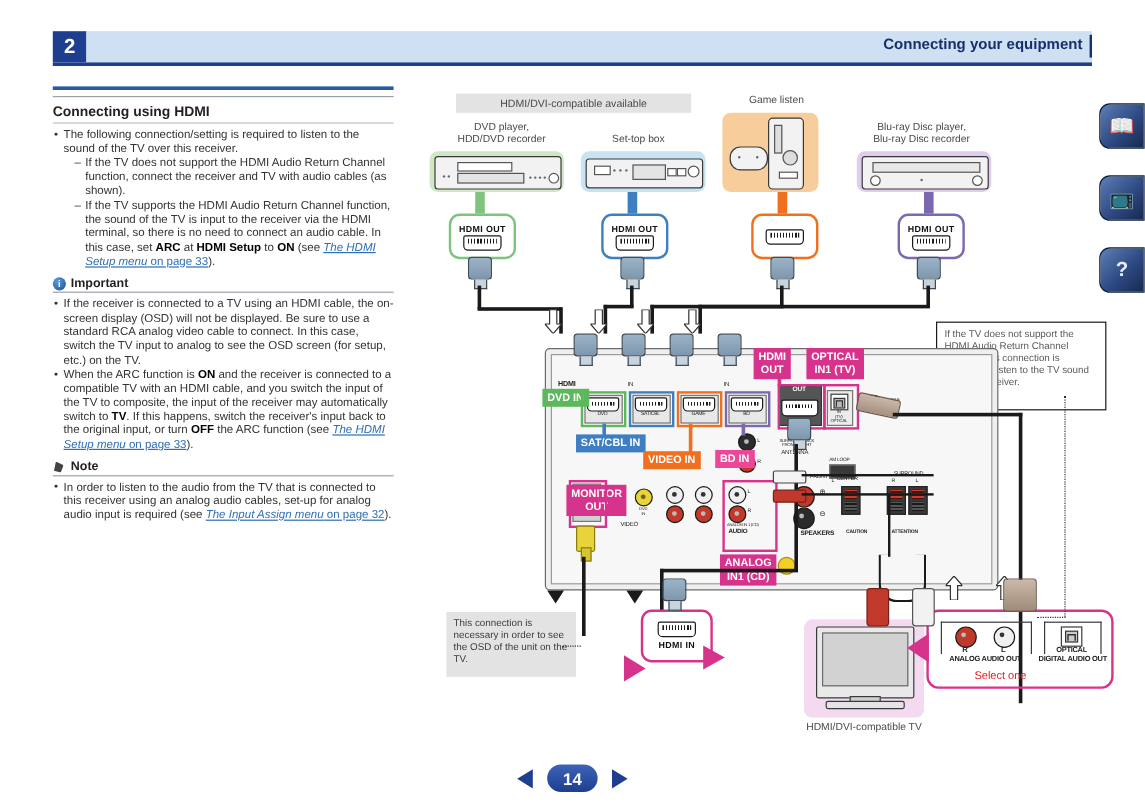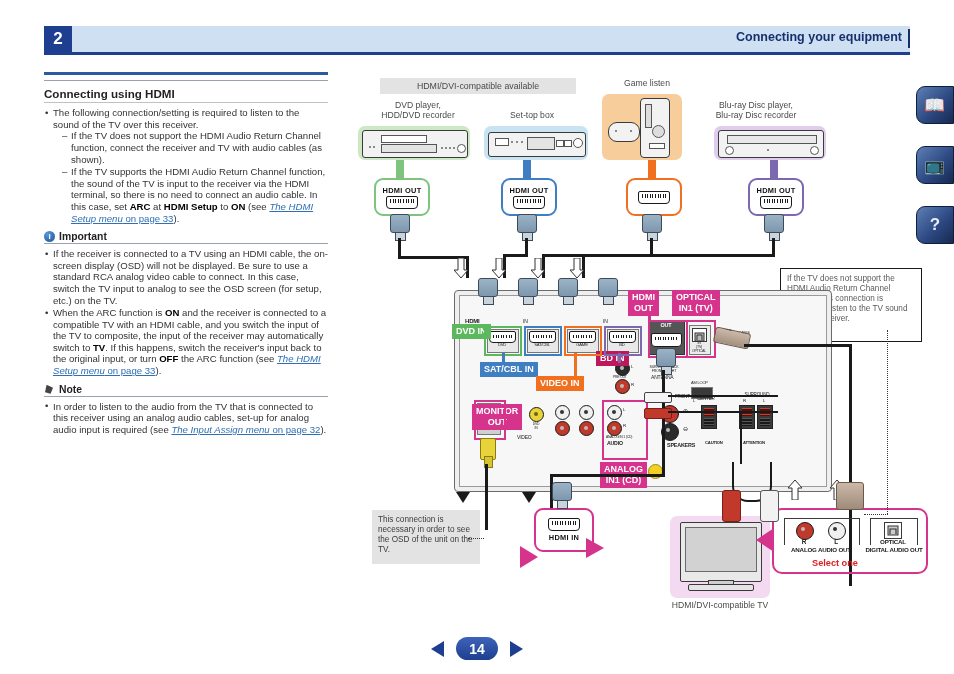--- a/index.html
+++ b/index.html
@@ -116,21 +116,21 @@
   #tvstand{position:absolute;left:372px;top:508px;width:24px;height:5px;background:#cfcfcf;border:1.4px solid #3a3a3a;}
   #tvbase{position:absolute;left:352px;top:512px;width:64px;height:5px;background:#e4e4e4;border:1.4px solid #3a3a3a;border-radius:2px;}
 
   #graybox-osd{position:absolute;left:36px;top:438px;width:96px;height:44px;
      background:#e3e3e3;color:#3c3c3c;font-size:8.2px;line-height:10px;padding:5px 6px;}
   #graybox-arc{position:absolute;left:444px;top:196px;width:128px;height:62px;
      background:#fff;border:1.4px solid #1a1a1a;color:#5a5a5a;font-size:8.2px;
      line-height:10px;padding:5px 6px;}
 
   .pinkframe{position:absolute;border:2.6px solid #d6338c;border-radius:10px;}
-  .selectone{position:absolute;color:#e02020;font-size:9.2px;font-weight:bold;}
+  .selectone{position:absolute;color:#e02020;font-size:9.2px;font-weight:normal;}
   .thin{position:absolute;border:1px solid #3a3a3a;}
   .dotline{position:absolute;border-left:1.4px dotted #333;}
   .dotlineh{position:absolute;border-top:1.4px dotted #333;}
 
   
   #footer{position:absolute;left:0;right:0;bottom:14px;display:flex;
      align-items:center;justify-content:center;gap:12px;}
   #pagenum{width:42px;height:23px;border-radius:12px;
      background:linear-gradient(180deg,#3e63b8,#1e3f8f);color:#fff;
      font-size:14px;font-weight:bold;display:flex;align-items:center;justify-content:center;}
@@ -193,21 +193,21 @@
   </ul>
 </div>
 
 <div id="diagram">
 
   <div class="grayband" style="left:44px;top:6px;width:196px;height:16px;">HDMI/DVI-compatible available</div>
 
   <div class="lbl" style="left:22px;top:28px;width:120px;">DVD player,<br>HDD/DVD recorder</div>
   <div class="lbl" style="left:148px;top:38px;width:96px;">Set-top box</div>
   <div class="lbl" style="left:266px;top:6px;width:90px;">Game listen</div>
-  <div class="lbl" style="left:358px;top:28px;width:124px;">Blu-ray Disc player,<br>Blu-ray Disc recorder</div>
+  <div class="lbl" style="left:370px;top:28px;width:124px;">Blu-ray Disc player,<br>Blu-ray Disc recorder</div>
 
   <div class="devbox" style="left:22px;top:54px;width:112px;height:34px;background:#cfe8c4;"></div>
   <div class="dev" style="left:26px;top:58px;width:104px;height:26px;">
     <div class="devslot" style="left:18px;top:4px;width:44px;height:6px;"></div>
     <div class="devslot" style="left:18px;top:13px;width:54px;height:7px;background:#e4e4e4;"></div>
     <div class="devdot" style="left:6px;top:15px;"></div>
       <div class="devdot" style="left:10px;top:15px;"></div>
     <div class="devdot" style="left:78px;top:16px;"></div>
       <div class="devdot" style="left:82px;top:16px;"></div>
     <div class="devdot" style="left:86px;top:16px;"></div>
@@ -430,21 +430,21 @@
       <div class="neck"></div>
     </div>
   <div class="plug" style="left:262px;top:206px;">
       <div class="body"></div>
       <div class="neck"></div>
     </div>
 
   <div class="tagL" style="left:116px;top:252px;background:#5cb85c;">DVD IN</div>
   <div class="tagL" style="left:144px;top:290px;background:#3f7fc1;">SAT/CBL IN</div>
   <div class="tagL" style="left:200px;top:304px;background:#f07020;">VIDEO IN</div>
-  <div class="tagL" style="left:260px;top:279px;background:#be185d;">BD IN</div>
+  <div class="tagL" style="left:260px;top:303px;background:#ec4899;">BD IN</div>
 
   <div style="position:absolute;left:148px;top:254px;width:34px;height:26px;border:2.4px solid #5cb85c;"></div>
   <div style="position:absolute;left:188px;top:254px;width:34px;height:26px;border:2.4px solid #3f7fc1;"></div>
   <div style="position:absolute;left:228px;top:254px;width:34px;height:26px;border:2.4px solid #f07020;"></div>
   <div style="position:absolute;left:268px;top:254px;width:34px;height:26px;border:2.4px solid #7b68b0;"></div>
   <div style="position:absolute;left:166px;top:281px;width:3px;height:10px;background:#3f7fc1;"></div>
   <div style="position:absolute;left:238px;top:281px;width:3px;height:24px;background:#f07020;"></div>
   <div style="position:absolute;left:282px;top:281px;width:3px;height:10px;background:#7b68b0;"></div>
 
   <div class="tagL" style="left:292px;top:218px;background:#d6338c;text-align:center;">HDMI<br>OUT</div>

